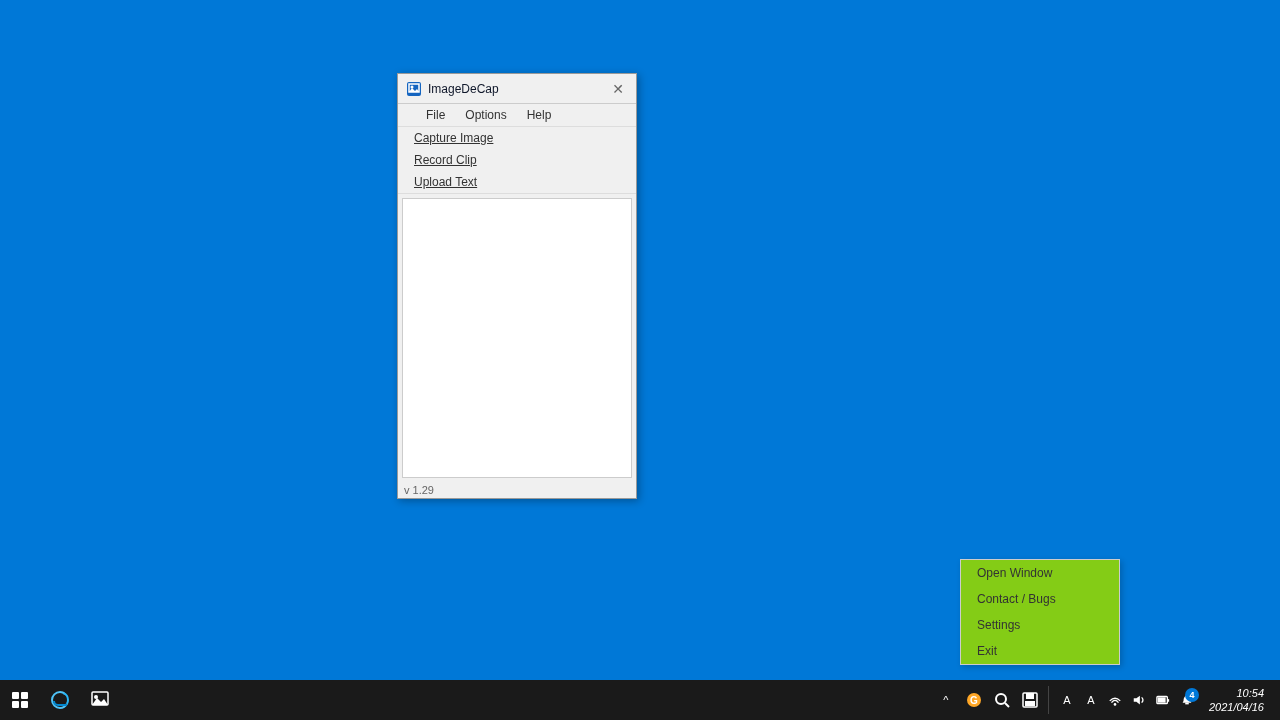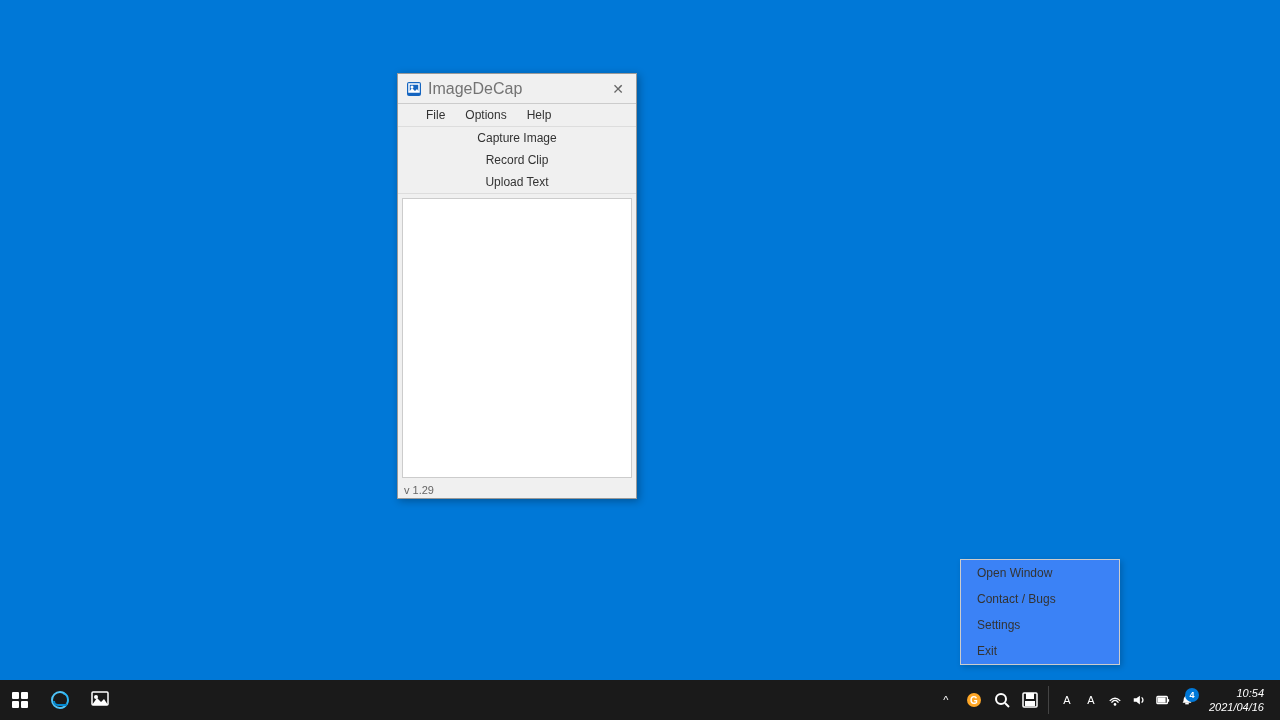--- a/index.html
+++ b/index.html
@@ -65,22 +65,22 @@
       border-radius: 2px;
       display: flex;
       align-items: center;
       justify-content: center;
       color: white;
       font-size: 8px;
       font-weight: bold;
     }
 
     .title-text {
-      font-size: 16px;
-      color: #737373;
+      font-size: 12px;
+      color: #0f172a;
       text-align: right;
     }
 
     .close-btn {
       width: 20px;
       height: 20px;
       background: transparent;
       border: none;
       cursor: pointer;
       display: flex;
@@ -107,25 +107,25 @@
       border-radius: 2px;
     }
 
     
     .app-dropdown {
       background: #f0f0f0;
       border-bottom: 1px solid #ddd;
     }
 
     .app-dropdown-item {
-      padding: 4px 4px;
+      padding: 4px 16px;
       font-size: 12px;
       color: #333;
       cursor: pointer;
-      text-align: center;
+      text-decoration: underline;
     }
 
     
     .content-area {
       background: white;
       border: 1px solid #ccc;
       margin: 4px;
       height: 280px;
     }
 
@@ -208,21 +208,21 @@
 
     .clock div {
       line-height: 1.3;
     }
 
     
     .context-menu {
       position: absolute;
       bottom: 55px;
       right: 160px;
-      background: #3b82f6;
+      background: #84cc16;
       border: 1px solid #ccc;
       box-shadow: 2px 2px 6px rgba(0,0,0,0.2);
       min-width: 160px;
       z-index: 100;
     }
 
     .context-menu-item {
       padding: 6px 16px;
       font-size: 12px;
       color: #333;

